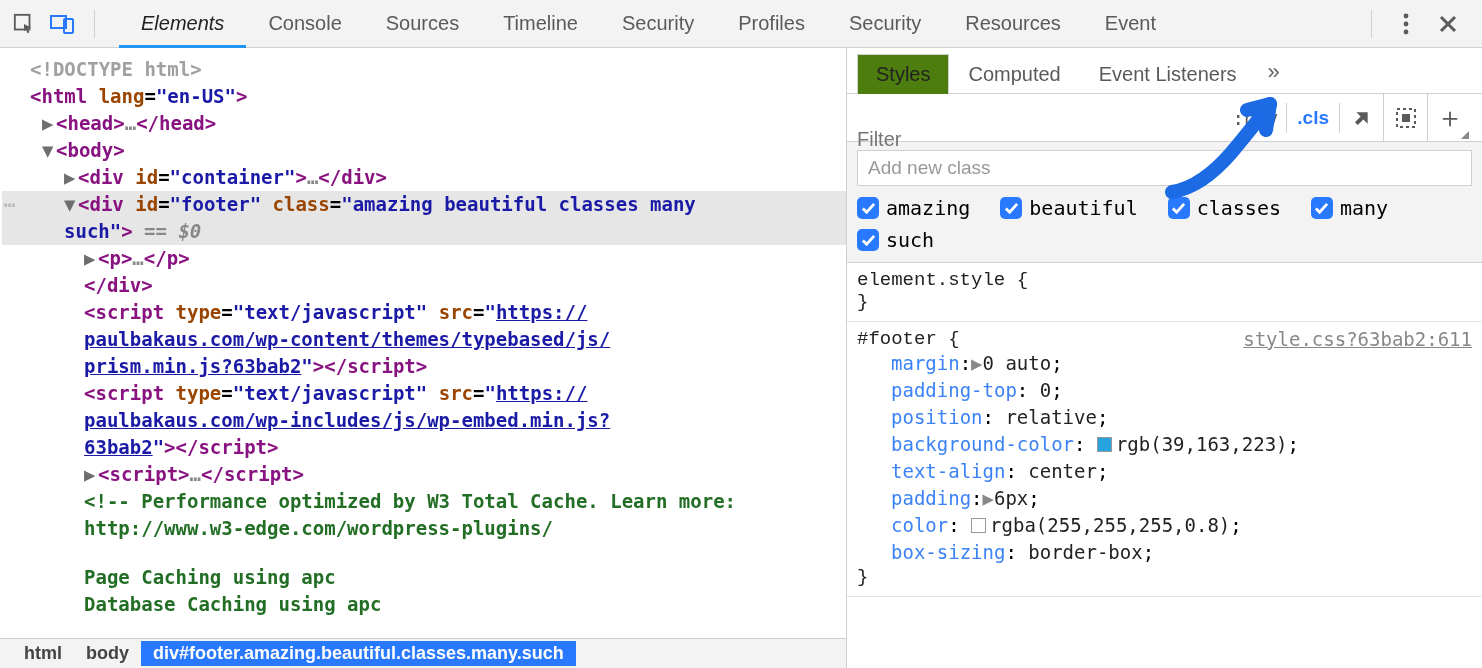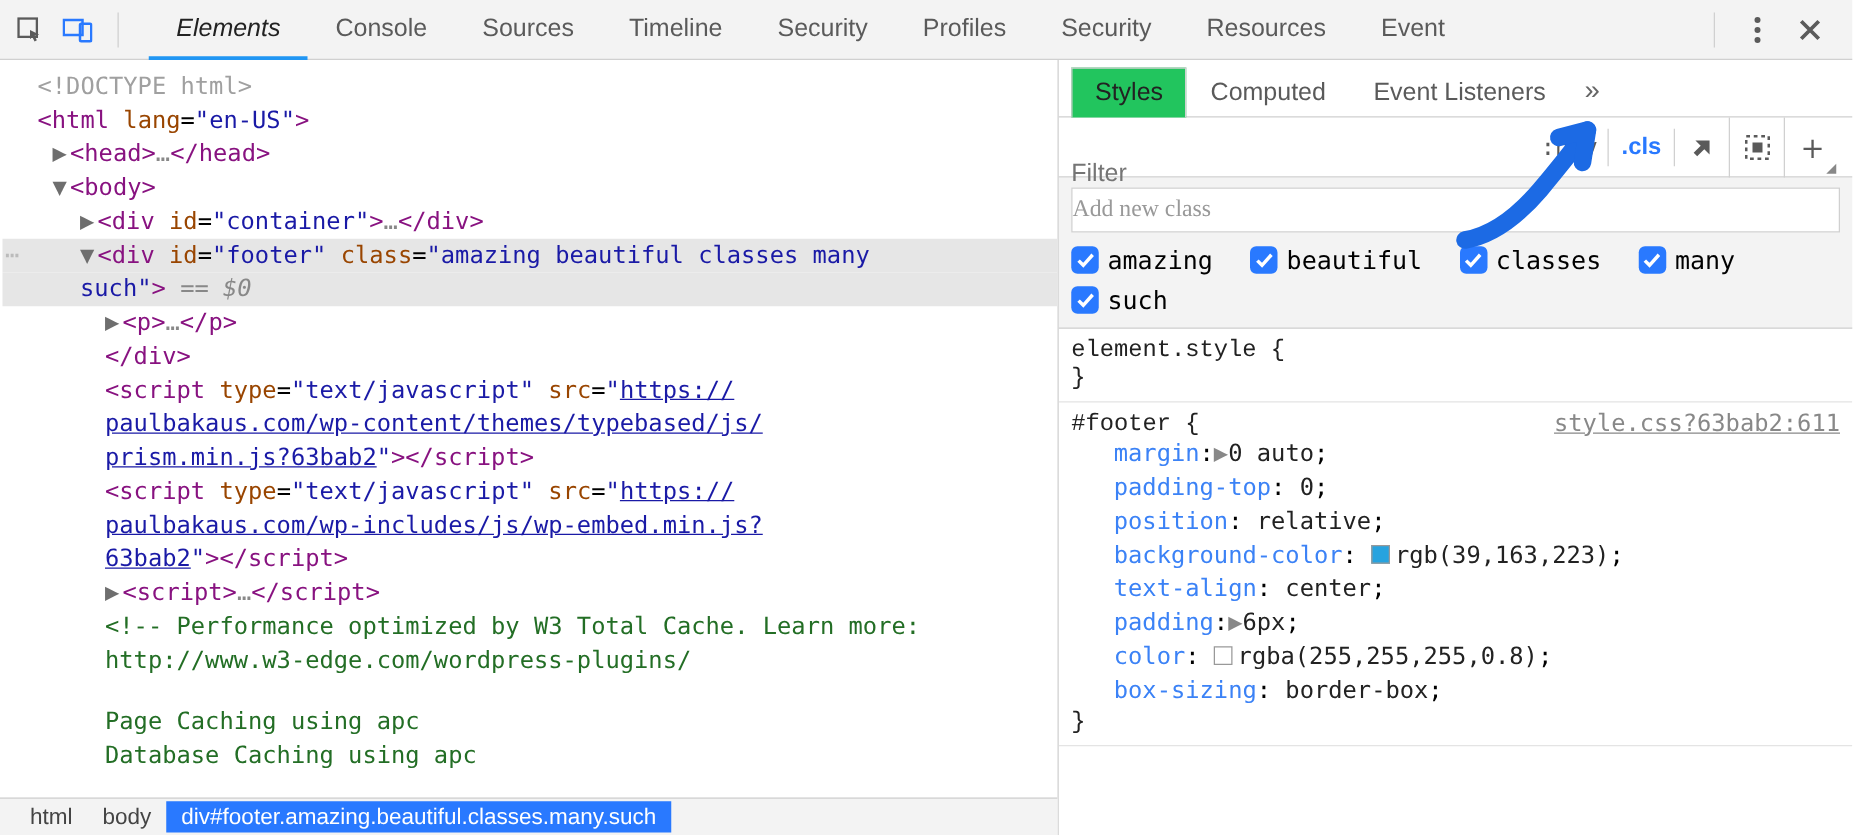--- a/index.html
+++ b/index.html
@@ -11,21 +11,21 @@
 .tabs-main { display: flex; height: 48px; margin-left: 14px; flex: 1; }
 .tab-main { padding: 0 22px; display: flex; align-items: center; color: #5a5a5a; cursor: pointer; font-size: 20px; position: relative; }
 .tab-main.active { color: #222; font-style: italic; }
 .tab-main.active::after { content: ""; position: absolute; bottom: 0; left: 0; right: 0; height: 3px; background: #2196f3; }
 .toolbar-right { display: flex; align-items: center; padding-right: 8px; }
 .toolbar-right-icon { width: 36px; height: 36px; display: flex; align-items: center; justify-content: center; cursor: pointer; margin-left: 6px; }
 .sep-v { width: 1px; height: 28px; background: #d0d0d0; margin: 0 10px; }
 
 
 .content { display: flex; height: 620px; }
-.left-panel { width: 847px; position: relative; border-right: 1px solid #d0d0d0; display: flex; flex-direction: column; }
+.left-panel { width: 847px; position: relative; border-right: 1px solid #d0d0d0; display: flex; flex-direction: column; font-weight: bold; }
 .right-panel { flex: 1; display: flex; flex-direction: column; }
 
 
 .dom-tree { flex: 1; overflow: hidden; font-family: Menlo, Consolas, monospace; font-size: 19px; line-height: 27px; padding-top: 8px; padding-left: 2px; }
 .dom-line { padding-left: 28px; white-space: nowrap; }
 .dom-line.selected { background: #e6e6e6; }
 .dom-indent1 { padding-left: 40px; }
 .dom-indent2 { padding-left: 62px; }
 .dom-indent3 { padding-left: 82px; }
 .toggle-arrow { display: inline-block; width: 14px; color: #6e6e6e; cursor: pointer; user-select: none; }
@@ -41,36 +41,36 @@
 .dots-margin { position: absolute; left: 2px; color: #bbb; letter-spacing: 1px; font-family: Menlo, monospace; }
 
 
 .breadcrumbs { height: 30px; background: #f3f3f3; border-top: 1px solid #d0d0d0; display: flex; align-items: center; font-size: 18px; padding-left: 12px; }
 .crumb { padding: 2px 12px; color: #444; cursor: pointer; }
 .crumb.active { background: #2979ff; color: #fff; }
 
 
 .sub-tabs-row { height: 46px; border-bottom: 1px solid #d0d0d0; display: flex; align-items: flex-end; padding-left: 10px; }
 .sub-tab { padding: 8px 18px; color: #5a5a5a; cursor: pointer; font-size: 20px; border: 1px solid transparent; border-bottom: none; position: relative; bottom: -1px; }
-.sub-tab.active { background: #22c55e; border-color: #d0d0d0; color: #222; }
+.sub-tab.active { background: #4d7c0f; border-color: #d0d0d0; color: #222; }
 .sub-overflow { padding: 8px 12px; color: #666; font-size: 22px; cursor: pointer; }
 
 
 .filter-row { height: 48px; border-bottom: 1px solid #d0d0d0; display: flex; align-items: center; padding: 0 10px; position: relative; }
 .filter-input { border: none; outline: none; font-size: 20px; color: #888; width: 200px; background: transparent; margin-top: 44px; }
 .filter-spacer { flex: 1; }
 .hov-btn { font-family: Menlo, monospace; font-size: 19px; color: #5a5a5a; padding: 4px 8px; cursor: pointer; }
 .cls-btn { font-family: Liberation Sans, sans-serif; font-size: 19px; font-weight: bold; color: #2979ff; padding: 4px 10px; cursor: pointer; border-left: 1px solid #d0d0d0; border-right: 1px solid #d0d0d0; }
 .icon-btn { width: 44px; height: 48px; display: flex; align-items: center; justify-content: center; cursor: pointer; border-right: 1px solid #d0d0d0; }
 .plus-btn { width: 44px; height: 48px; display: flex; align-items: center; justify-content: center; cursor: pointer; font-size: 28px; color: #5a5a5a; position: relative; }
 .plus-corner::after { content: ""; position: absolute; bottom: 3px; right: 3px; width: 0; height: 0; border-left: 8px solid transparent; border-bottom: 8px solid #888; }
 
 
 .classes-section { background: #f3f3f3; border-bottom: 1px solid #d0d0d0; padding: 8px 10px 10px 10px; }
-.add-class-input { width: 100%; border: 1px solid #d0d0d0; background: #fff; padding: 6px 0; font-size: 19px; font-family: Liberation Serif, serif; outline: none; color: #333; }
+.add-class-input { width: 100%; border: 1px solid #d0d0d0; background: #fff; padding: 6px 10px; font-size: 19px; font-family: Liberation Sans, sans-serif; outline: none; color: #333; }
 .add-class-input::placeholder { color: #999; }
 .class-checks { display: flex; flex-wrap: wrap; gap: 8px 30px; margin-top: 10px; font-family: Menlo, monospace; font-size: 20px; }
 .class-check { display: flex; align-items: center; cursor: pointer; }
 .chk { width: 22px; height: 22px; border-radius: 5px; background: #2979ff; margin-right: 7px; display: flex; align-items: center; justify-content: center; }
 .chk svg { width: 15px; height: 15px; }
 
 
 .styles-rules { flex: 1; overflow: hidden; font-family: Menlo, monospace; font-size: 19px; }
 .rule { border-bottom: 1px solid #e4e4e4; padding: 6px 10px 8px 10px; }
 .rule-header { display: flex; }

